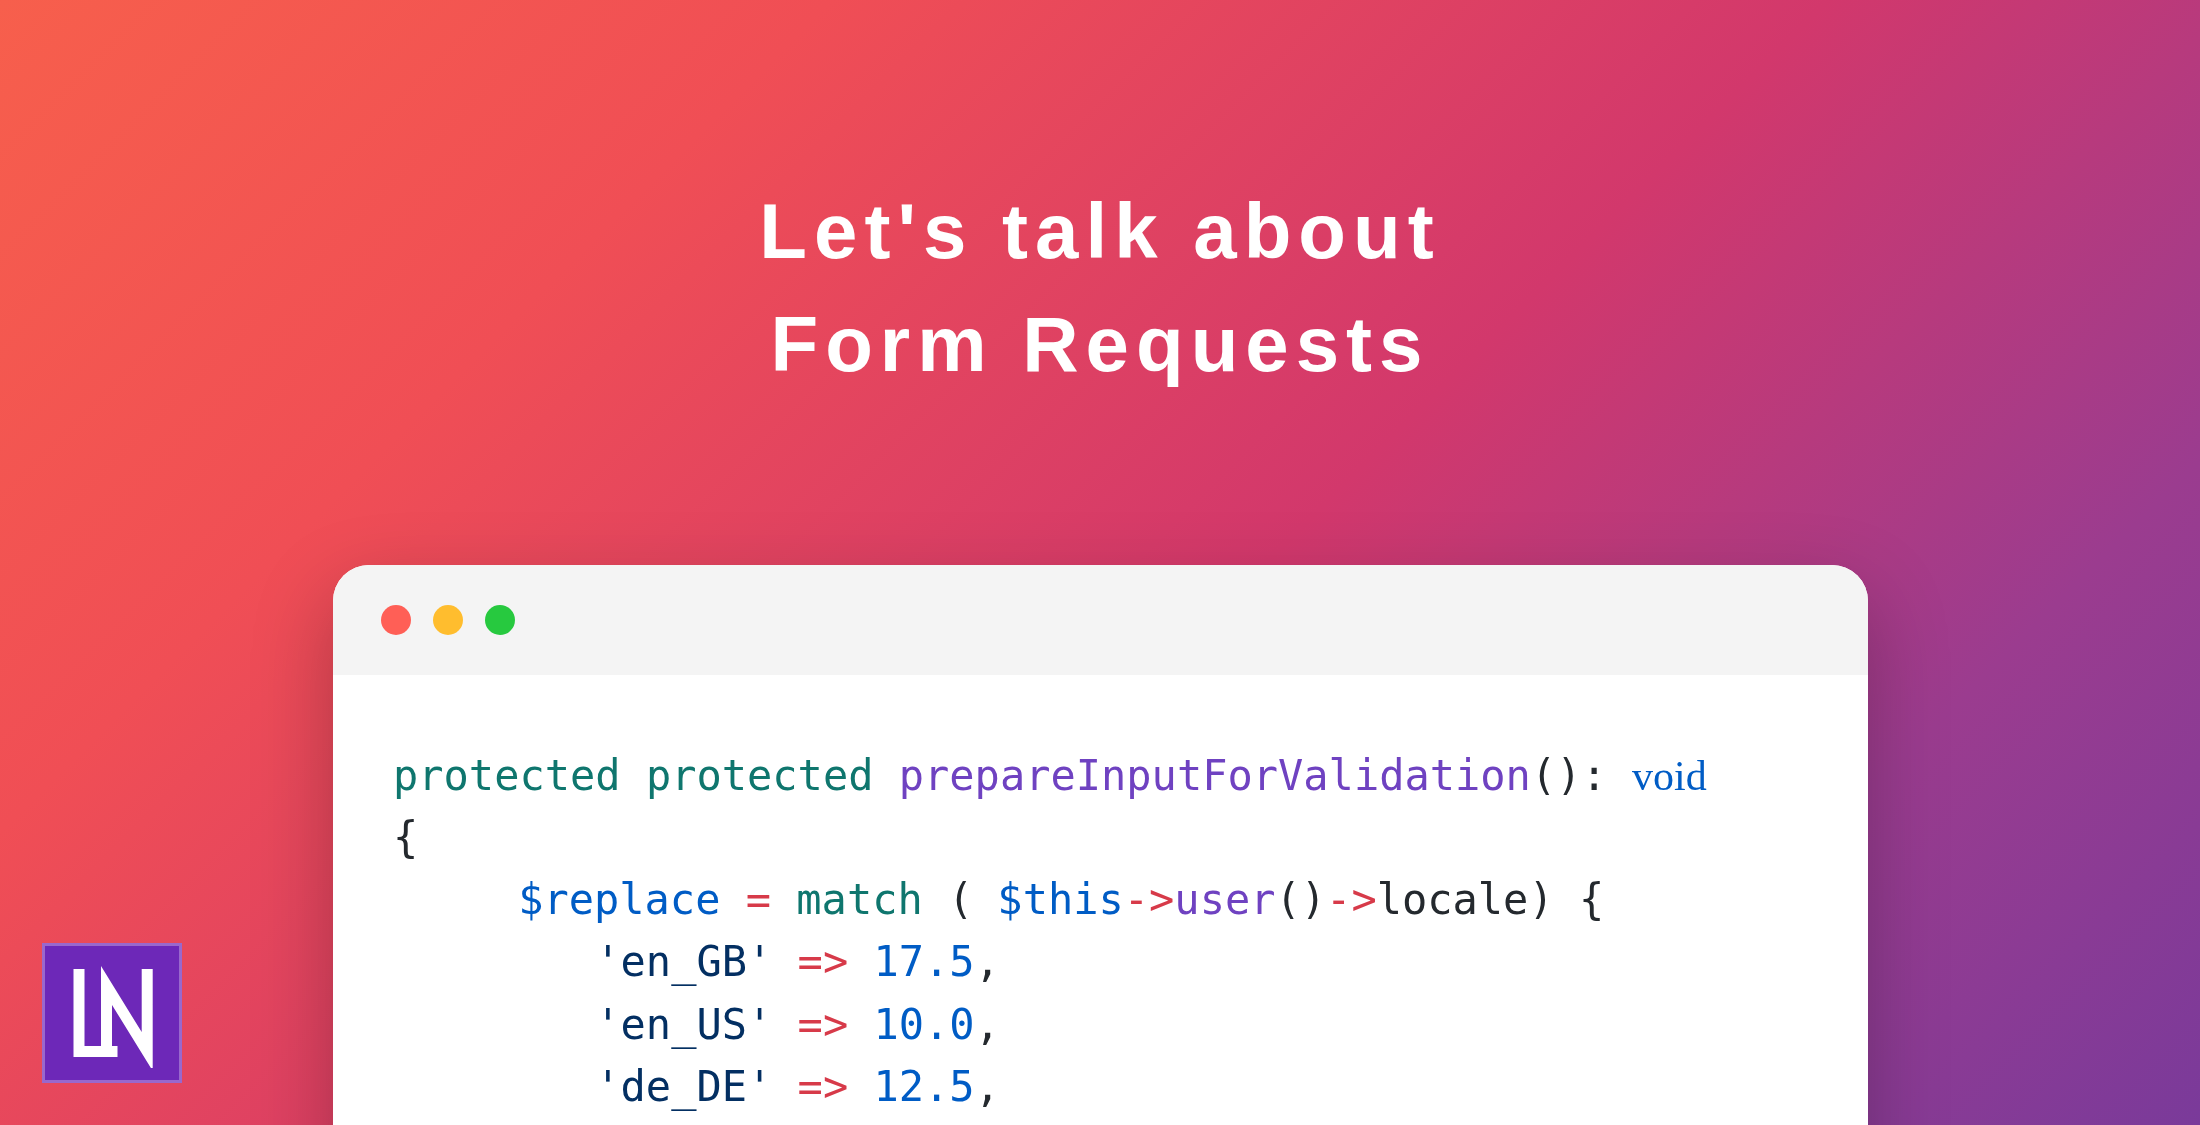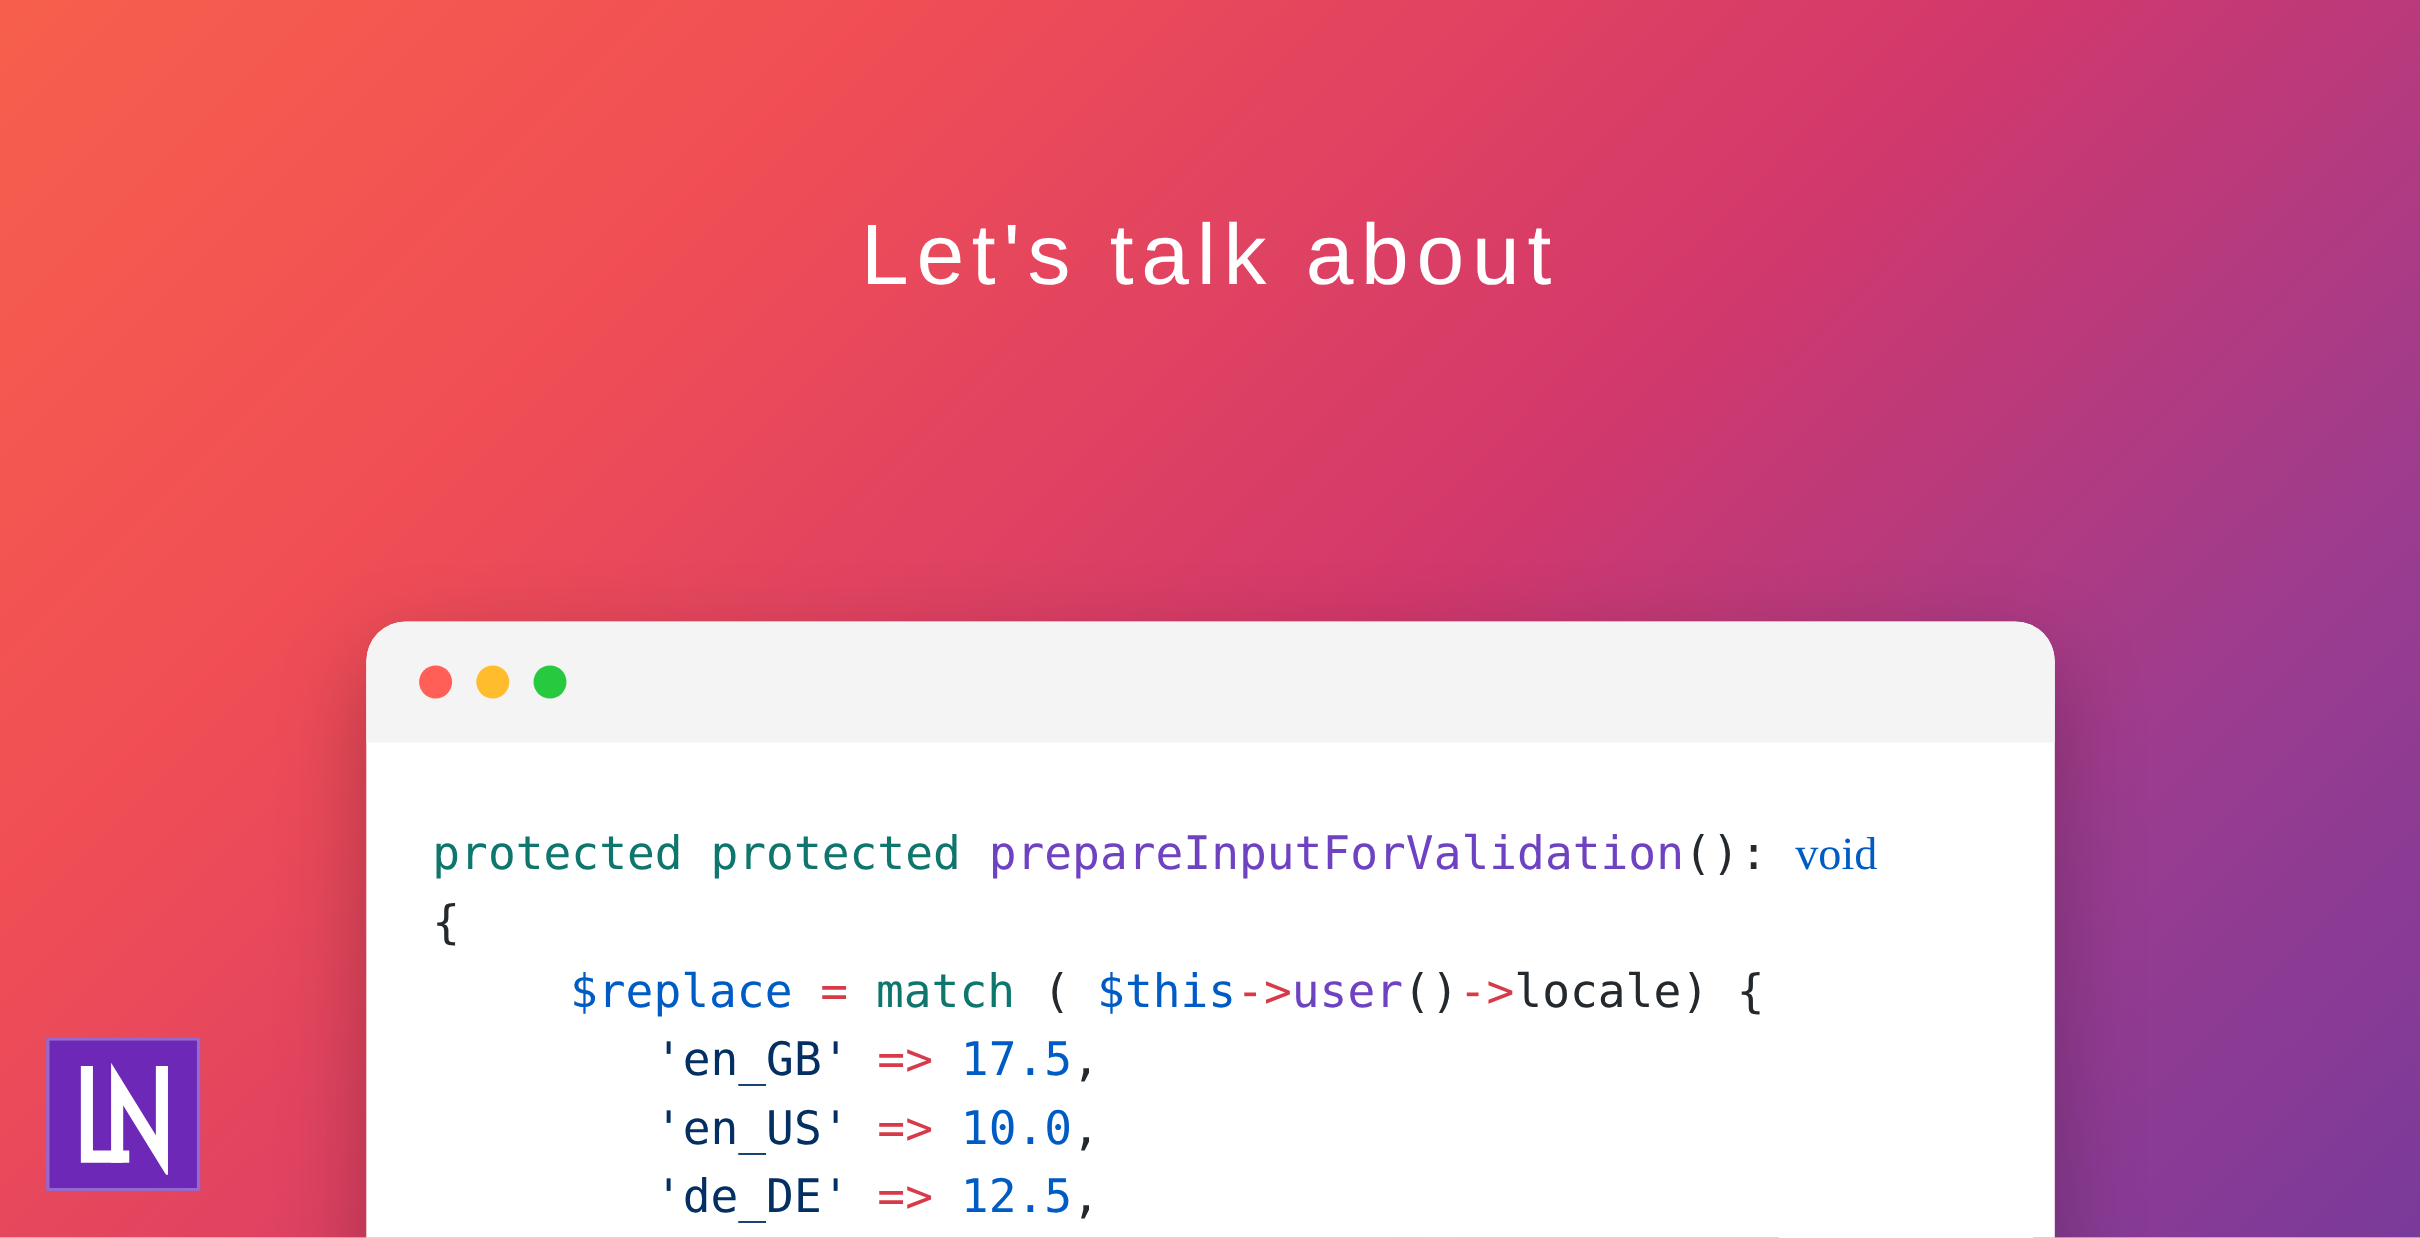--- a/index.html
+++ b/index.html
@@ -14,21 +14,21 @@
   }
 
   .title {
     position: absolute;
     top: 175px;
     left: 0;
     right: 0;
     text-align: center;
     color: #ffffff;
     font-size: 78px;
-    font-weight: 400;
+    font-weight: 700;
     letter-spacing: 0.09em;
     line-height: 1.45;
     font-family: "Helvetica Neue", Arial, sans-serif;
     font-stretch: expanded;
   }
 
   .window {
     position: absolute;
     top: 565px;
     left: 333px;
@@ -88,20 +88,21 @@
     align-items: center;
     justify-content: center;
   }
   .logo svg { width: 110px; height: 110px; }
 </style>
 </head>
 <body>
 
 <div class="title">
   <span>Let's talk about</span><br>
+  <span>Form Requests</span>
 </div>
 
 <div class="window">
   <div class="titlebar">
     <div class="dot red"></div>
     <div class="dot yellow"></div>
     <div class="dot green"></div>
   </div>
   <div class="code"><span class="kw-red">protected</span> <span class="kw-red">protected</span> <span class="fn-purple">prepareInputForValidation</span><span class="pun">()</span><span class="pun">: </span><span class="kw-blue">void</span>
 <span class="pun">{</span>

